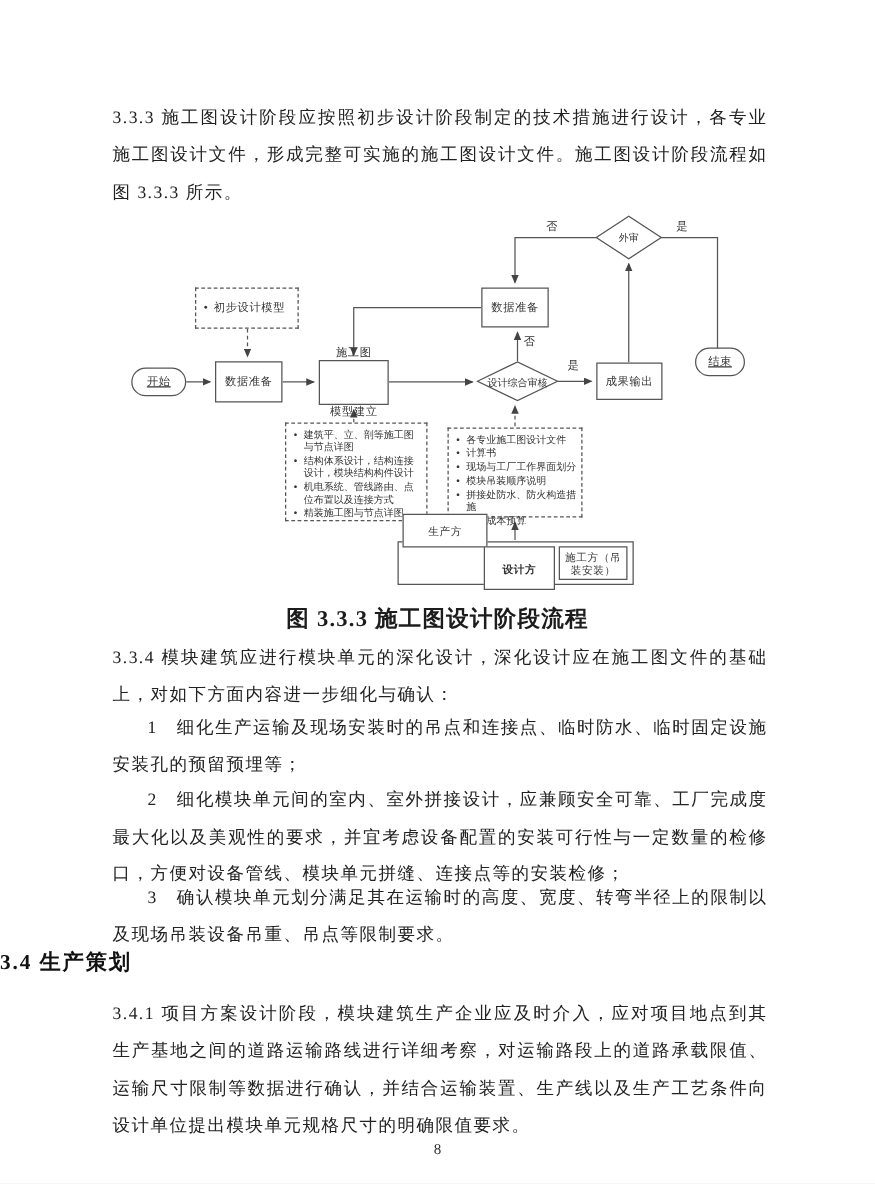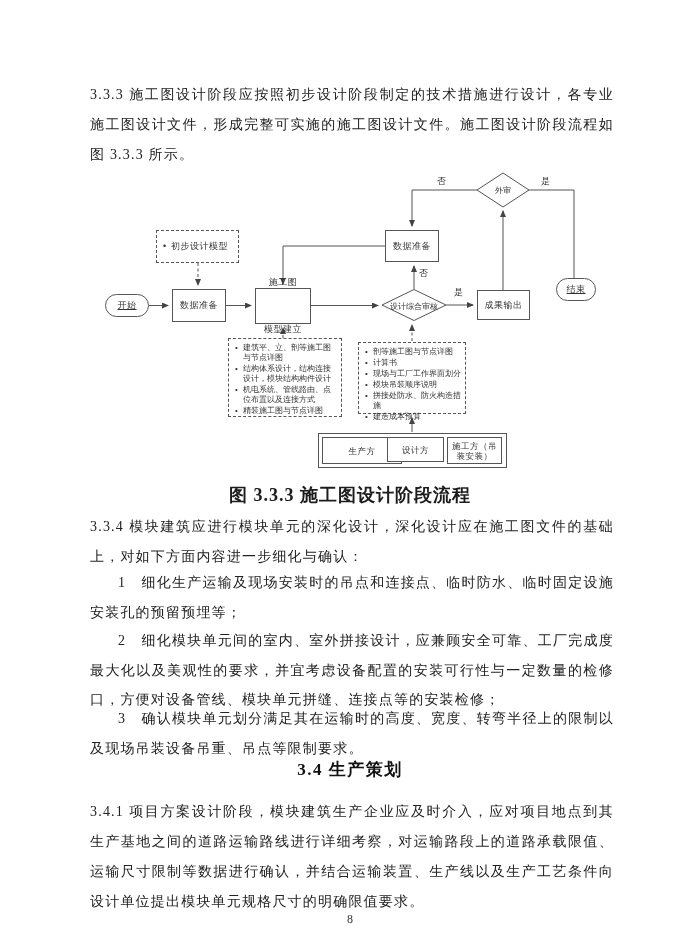--- a/index.html
+++ b/index.html
@@ -22,21 +22,21 @@
     color:#222;
   }
   .para.indent{text-indent:2em;}
   .caption{
     position:absolute;left:0;width:700px;
     text-align:center;font-size:18px;font-weight:bold;
     letter-spacing:1px;color:#1c1c1c;
   }
   .section-heading{
     position:absolute;left:0;width:700px;
-    text-align:center;font-size:17px;font-weight:bold;
+    font-size:17px;font-weight:bold;
     letter-spacing:1.5px;color:#111;
   }
   .page-number{
     position:absolute;left:0;width:700px;top:912px;
     text-align:center;font-size:12px;color:#333;
   }
   
   .flow-layer{position:absolute;left:0;top:0;width:700px;height:480px;}
   .fc-node{
     position:absolute;
@@ -144,32 +144,32 @@
     
     <div class="fc-notes" style="left:228px;top:338px;width:114px;height:79px;">
       <div class="bullet-item">建筑平、立、剖等施工图与节点详图</div>
       <div class="bullet-item">结构体系设计，结构连接设计，模块结构构件设计</div>
       <div class="bullet-item">机电系统、管线路由、点位布置以及连接方式</div>
       <div class="bullet-item">精装施工图与节点详图</div>
     </div>
 
     
     <div class="fc-notes" style="left:358px;top:342px;width:108px;height:72px;">
-      <div class="bullet-item">剖等施工图与节点详图</div>
+      <div class="bullet-item">各专业施工图设计文件</div>
       <div class="bullet-item">计算书</div>
       <div class="bullet-item">现场与工厂工作界面划分</div>
       <div class="bullet-item">模块吊装顺序说明</div>
       <div class="bullet-item">拼接处防水、防火构造措施</div>
       <div class="bullet-item">建造成本预算</div>
     </div>
 
     
     <div class="fc-group" style="left:318px;top:433px;width:189px;height:35px;"></div>
-    <div class="fc-node fc-mini" style="left:322px;top:437px;width:80px;height:27px;">生产方</div>
-    <div class="fc-node fc-mini" style="left:387px;top:437px;width:57px;height:25px;">设计方</div>
+    <div class="fc-node fc-mini" style="left:322px;top:411px;width:68px;height:27px;">生产方</div>
+    <div class="fc-node fc-mini" style="left:387px;top:437px;width:57px;height:35px;font-weight:bold;">设计方</div>
     <div class="fc-node fc-mini" style="left:447px;top:437px;width:55px;height:27px;">施工方（吊装安装）</div>
   </div>
 
   <div class="caption" style="top:483px;">图 3.3.3 施工图设计阶段流程</div>
 
   <div class="para" style="top:512px;">3.3.4 模块建筑应进行模块单元的深化设计，深化设计应在施工图文件的基础上，对如下方面内容进一步细化与确认：</div>
 
   <div class="para indent" style="top:568px;line-height:29.5px;">1　细化生产运输及现场安装时的吊点和连接点、临时防水、临时固定设施安装孔的预留预埋等；</div>
   <div class="para indent" style="top:626px;line-height:29.5px;">2　细化模块单元间的室内、室外拼接设计，应兼顾安全可靠、工厂完成度最大化以及美观性的要求，并宜考虑设备配置的安装可行性与一定数量的检修口，方便对设备管线、模块单元拼缝、连接点等的安装检修；</div>
   <div class="para indent" style="top:704px;line-height:29.5px;">3　确认模块单元划分满足其在运输时的高度、宽度、转弯半径上的限制以及现场吊装设备吊重、吊点等限制要求。</div>

